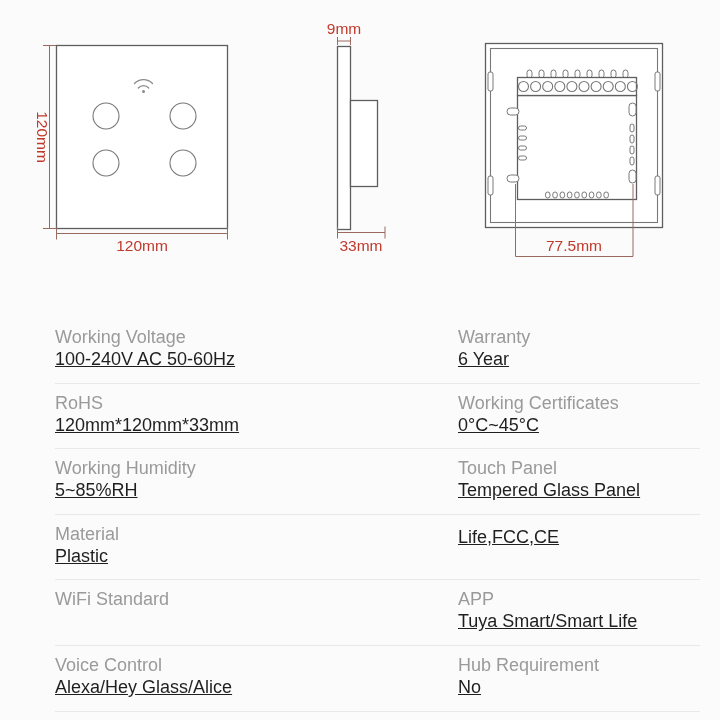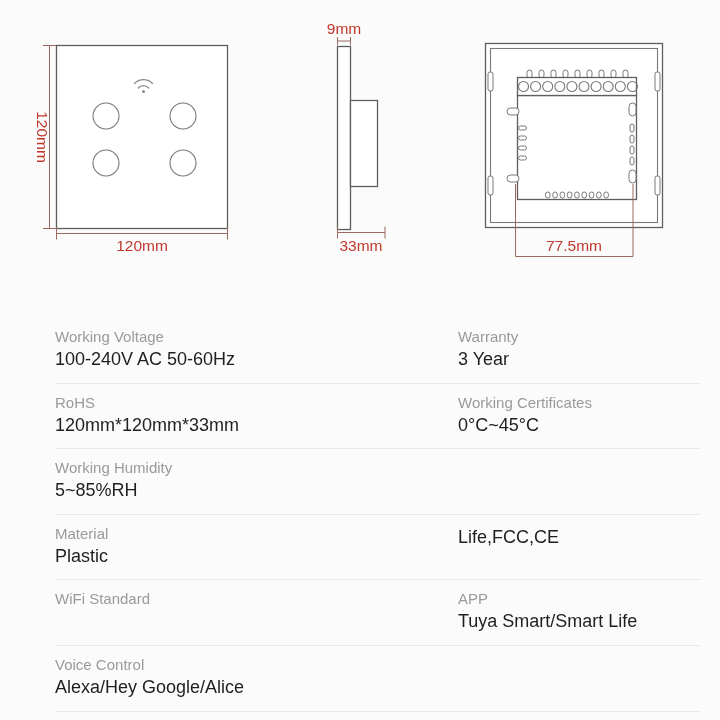--- a/index.html
+++ b/index.html
@@ -36,29 +36,30 @@
   }
   .spec-row{
     display:grid;
     grid-template-columns:403px 1fr;
     height:65.6px;
     box-sizing:border-box;
     padding-top:11px;
     border-bottom:1px solid var(--divider);
   }
   .spec-label{
-    font-size:15px;
+    font-size:18px;
     color:var(--label_gray);
     line-height:16px;
     margin-bottom:3px;
   }
   .spec-value{
     font-size:18px;
     color:var(--value_black);
     line-height:23px;
+    text-decoration:underline;
   }
 </style>
 </head>
 <body>
 
 <div class="page">
 
   <svg class="drawings" width="720" height="300" viewBox="0 0 720 300">
 
     <g>
@@ -177,40 +178,44 @@
 
   <div class="specs">
 
     <div class="spec-row">
       <div class="spec-cell">
         <div class="spec-label">Working Voltage</div>
         <div class="spec-value">100-240V AC 50-60Hz</div>
       </div>
       <div class="spec-cell">
         <div class="spec-label">Warranty</div>
-        <div class="spec-value">3 Year</div>
+        <div class="spec-value">6 Year</div>
       </div>
     </div>
 
     <div class="spec-row">
       <div class="spec-cell">
         <div class="spec-label">RoHS</div>
         <div class="spec-value">120mm*120mm*33mm</div>
       </div>
       <div class="spec-cell">
         <div class="spec-label">Working Certificates</div>
         <div class="spec-value">0°C~45°C</div>
       </div>
     </div>
 
     <div class="spec-row">
       <div class="spec-cell">
         <div class="spec-label">Working Humidity</div>
         <div class="spec-value">5~85%RH</div>
       </div>
+      <div class="spec-cell">
+        <div class="spec-label">Touch Panel</div>
+        <div class="spec-value">Tempered Glass Panel</div>
+      </div>
     </div>
 
     <div class="spec-row">
       <div class="spec-cell">
         <div class="spec-label">Material</div>
         <div class="spec-value">Plastic</div>
       </div>
       <div class="spec-cell">
         <div class="spec-value">Life,FCC,CE</div>
       </div>
@@ -222,18 +227,22 @@
       </div>
       <div class="spec-cell">
         <div class="spec-label">APP</div>
         <div class="spec-value">Tuya Smart/Smart Life</div>
       </div>
     </div>
 
     <div class="spec-row">
       <div class="spec-cell">
         <div class="spec-label">Voice Control</div>
-        <div class="spec-value">Alexa/Hey Google/Alice</div>
+        <div class="spec-value">Alexa/Hey Glass/Alice</div>
+      </div>
+      <div class="spec-cell">
+        <div class="spec-label">Hub Requirement</div>
+        <div class="spec-value">No</div>
       </div>
     </div>
 
   </div>
 </div>
 
 </body></html>

